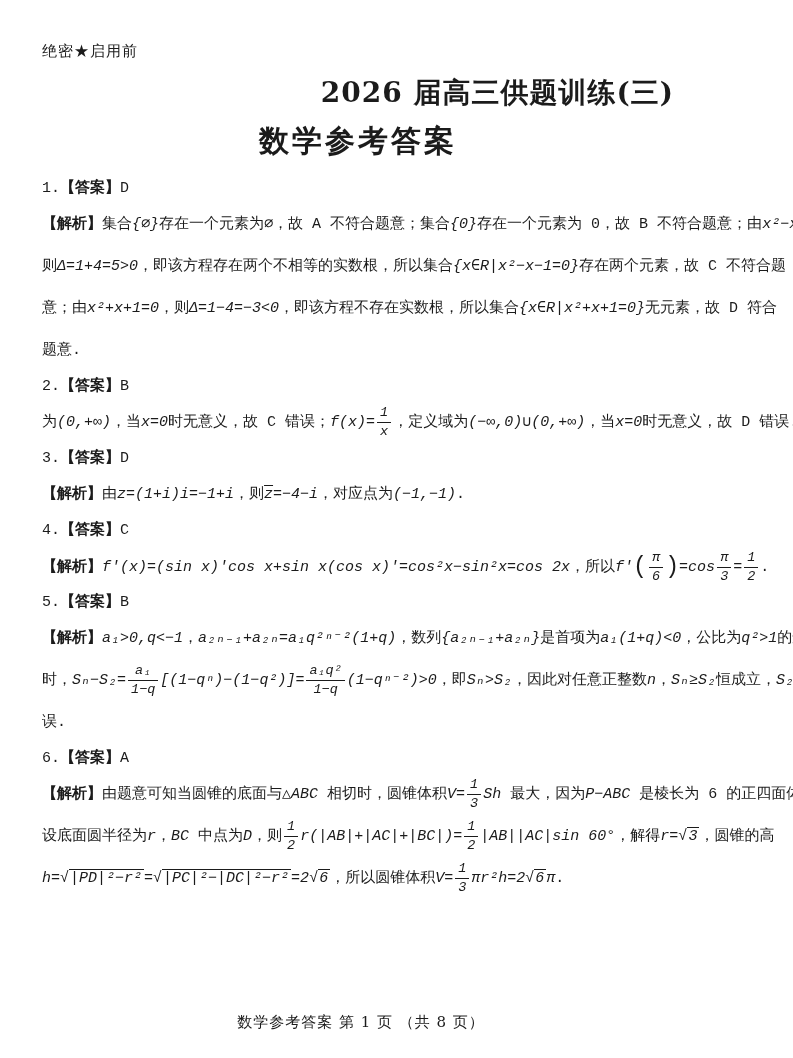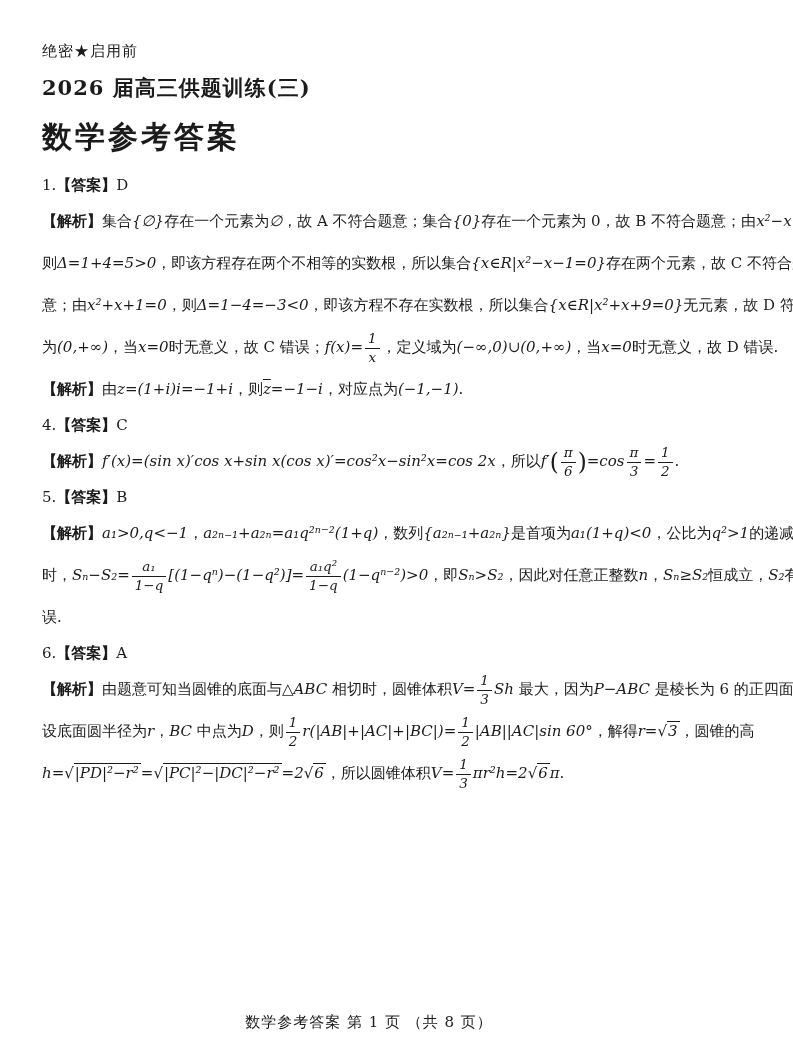--- a/index.html
+++ b/index.html
@@ -11,28 +11,28 @@
     position:relative;
     overflow:hidden;
   }
   .page {
     position:relative;
     width:714px; height:1058px;
     padding:42px 40px 0 42px;
   }
   .classification { font-size:15px; letter-spacing:1px; }
   .title {
-    text-align:left; font-size:21px; font-weight:bold;
+    text-align:right; font-size:28px; font-weight:bold;
     margin-top:13px; letter-spacing:1px;
   }
   .subtitle {
-    font-size:30px; font-weight:bold;
-    margin-top:15px; letter-spacing:3px;
+    text-align:center; font-size:30px; font-weight:bold;
+    margin-top:9px; letter-spacing:3px;
   }
-  .answers { margin-top:12px; }
+  .answers { margin-top:12px;font-family:Liberation Mono, monospace; }
   .answer-line {
     height:30px; line-height:30px; font-size:15px;
     white-space:nowrap;
   }
   .q-label { font-weight:bold; }
   .analysis-line {
     height:42px; line-height:42px; font-size:15px;
     white-space:nowrap;
   }
   .mi { font-style:italic; }
@@ -42,46 +42,49 @@
     text-align:center; line-height:1.12; font-size:13.5px;
     margin:0 2px; font-style:italic;
   }
   .frac .num { display:block; border-bottom:1px solid #1b1b1b; padding:0 3px 1px 3px; }
   .frac .den { display:block; padding:1px 3px 0 3px; }
   .sqrt { white-space:nowrap; }
   .sqrt .rad { font-style:normal; }
   .sqrt .sqc { font-style:italic; border-top:1px solid #1b1b1b; padding:0 2px 0 1px; }
   .bigp { font-size:1.55em; vertical-align:middle; font-weight:300; }
   .footer {
-    position:absolute; left:12px; bottom:26px; width:100%;
+    position:absolute; left:4px; bottom:26px; width:100%;
     text-align:center; font-size:15px; letter-spacing:1px;
   }
 </style>
 </head>
 <body>
 
 <div class="page">
   <div class="classification">绝密★启用前</div>
 
   <h1 class="title">2026 届高三供题训练(三)</h1>
 
   <h2 class="subtitle">数学参考答案</h2>
 
   <div class="answers" id="answers">
       <div class="question">
         <div class="answer-line"><span class="q-num">1.</span><span class="q-label">【答案】</span><span class="q-ans">D</span></div>
         <div class="analysis-line"><span class="q-label">【解析】</span>集合<span class="mi">{∅}</span>存在一个元素为<span class="mi">∅</span>，故 A 不符合题意；集合<span class="mi">{0}</span>存在一个元素为 0，故 B 不符合题意；由<span class="mi">x²−x−1=0</span>，</div>
         <div class="analysis-line">则<span class="mi">Δ=1+4=5&gt;0</span>，即该方程存在两个不相等的实数根，所以集合<span class="mi">{x∈R|x²−x−1=0}</span>存在两个元素，故 C 不符合题</div>
-        <div class="analysis-line">意；由<span class="mi">x²+x+1=0</span>，则<span class="mi">Δ=1−4=−3&lt;0</span>，即该方程不存在实数根，所以集合<span class="mi">{x∈R|x²+x+9=0}</span>无元素，故 D 符合</div>
+        <div class="analysis-line">意；由<span class="mi">x²+x+1=0</span>，则<span class="mi">Δ=1−4=−3&lt;0</span>，即该方程不存在实数根，所以集合<span class="mi">{x∈R|x²+x+1=0}</span>无元素，故 D 符合</div>
+        <div class="analysis-line">题意.</div>
       </div>
       <div class="question">
+        <div class="answer-line"><span class="q-num">2.</span><span class="q-label">【答案】</span><span class="q-ans">B</span></div>
         <div class="analysis-line">为<span class="mi">(0,+∞)</span>，当<span class="mi">x=0</span>时无意义，故 C 错误；<span class="mi">f(x)=</span><span class="frac"><span class="num">1</span><span class="den">x</span></span>，定义域为<span class="mi">(−∞,0)∪(0,+∞)</span>，当<span class="mi">x=0</span>时无意义，故 D 错误.</div>
       </div>
       <div class="question">
-        <div class="analysis-line"><span class="q-label">【解析】</span>由<span class="mi">z=(1+i)i=−1+i</span>，则<span class="ol">z</span><span class="mi">=−1−i</span>，对应点为<span class="mi">(−1,−1)</span>.</div>
+        <div class="answer-line"><span class="q-num">3.</span><span class="q-label">【答案】</span><span class="q-ans">D</span></div>
+        <div class="analysis-line"><span class="q-label">【解析】</span>由<span class="mi">z=(1+i)i=−1+i</span>，则<span class="ol">z</span><span class="mi">=−4−i</span>，对应点为<span class="mi">(−1,−1)</span>.</div>
       </div>
       <div class="question">
         <div class="answer-line"><span class="q-num">4.</span><span class="q-label">【答案】</span><span class="q-ans">C</span></div>
         <div class="analysis-line"><span class="q-label">【解析】</span><span class="mi">f′(x)=(sin x)′cos x+sin x(cos x)′=cos²x−sin²x=cos 2x</span>，所以<span class="mi">f′</span><span class="bigp">(</span><span class="frac"><span class="num">π</span><span class="den">6</span></span><span class="bigp">)</span><span class="mi">=cos</span><span class="frac"><span class="num">π</span><span class="den">3</span></span><span class="mi">=</span><span class="frac"><span class="num">1</span><span class="den">2</span></span>.</div>
       </div>
       <div class="question">
         <div class="answer-line"><span class="q-num">5.</span><span class="q-label">【答案】</span><span class="q-ans">B</span></div>
         <div class="analysis-line"><span class="q-label">【解析】</span><span class="mi">a₁&gt;0,q&lt;−1</span>，<span class="mi">a₂ₙ₋₁+a₂ₙ=a₁q²ⁿ⁻²(1+q)</span>，数列<span class="mi">{a₂ₙ₋₁+a₂ₙ}</span>是首项为<span class="mi">a₁(1+q)&lt;0</span>，公比为<span class="mi">q²&gt;1</span>的递减等比数</div>
         <div class="analysis-line">时，<span class="mi">Sₙ−S₂=</span><span class="frac"><span class="num">a₁</span><span class="den">1−q</span></span><span class="mi">[(1−qⁿ)−(1−q²)]=</span><span class="frac"><span class="num">a₁q²</span><span class="den">1−q</span></span><span class="mi">(1−qⁿ⁻²)&gt;0</span>，即<span class="mi">Sₙ&gt;S₂</span>，因此对任意正整数<span class="mi">n</span>，<span class="mi">Sₙ≥S₂</span>恒成立，<span class="mi">S₂</span>有最小值，</div>
         <div class="analysis-line">误.</div>

